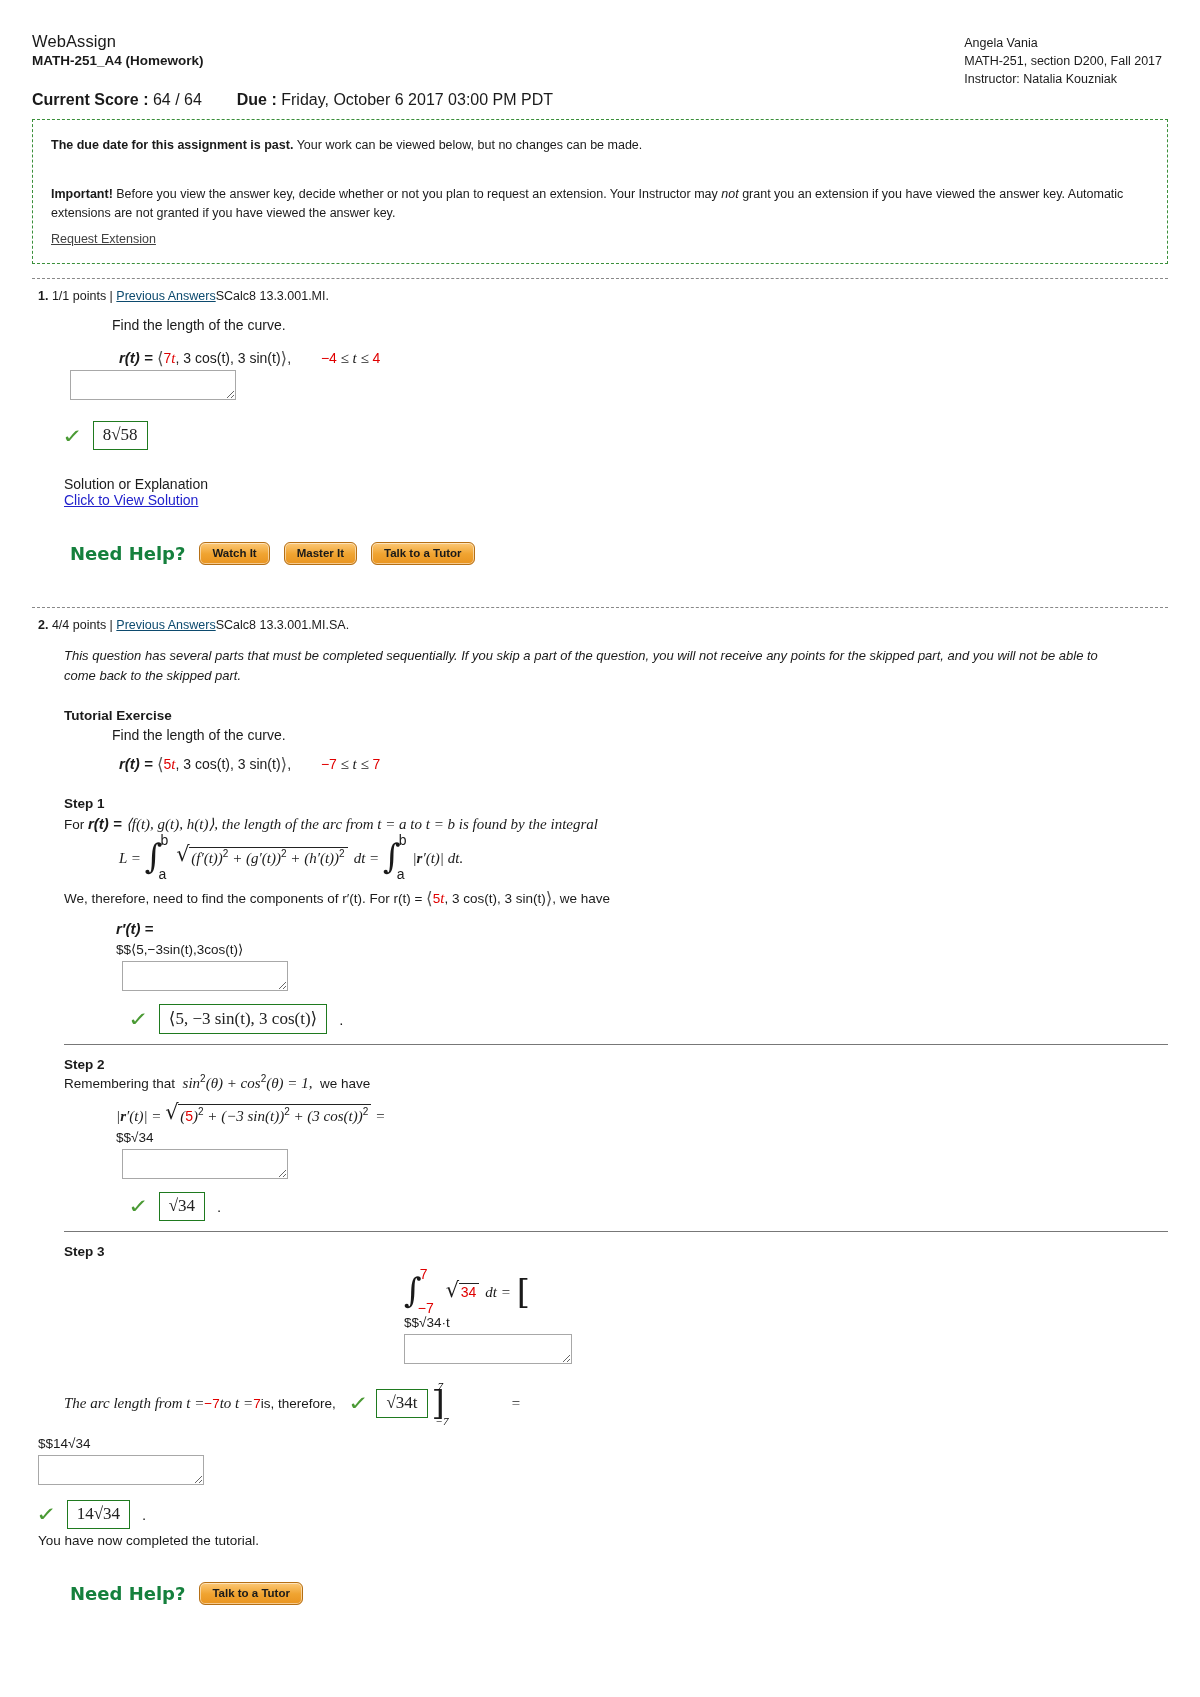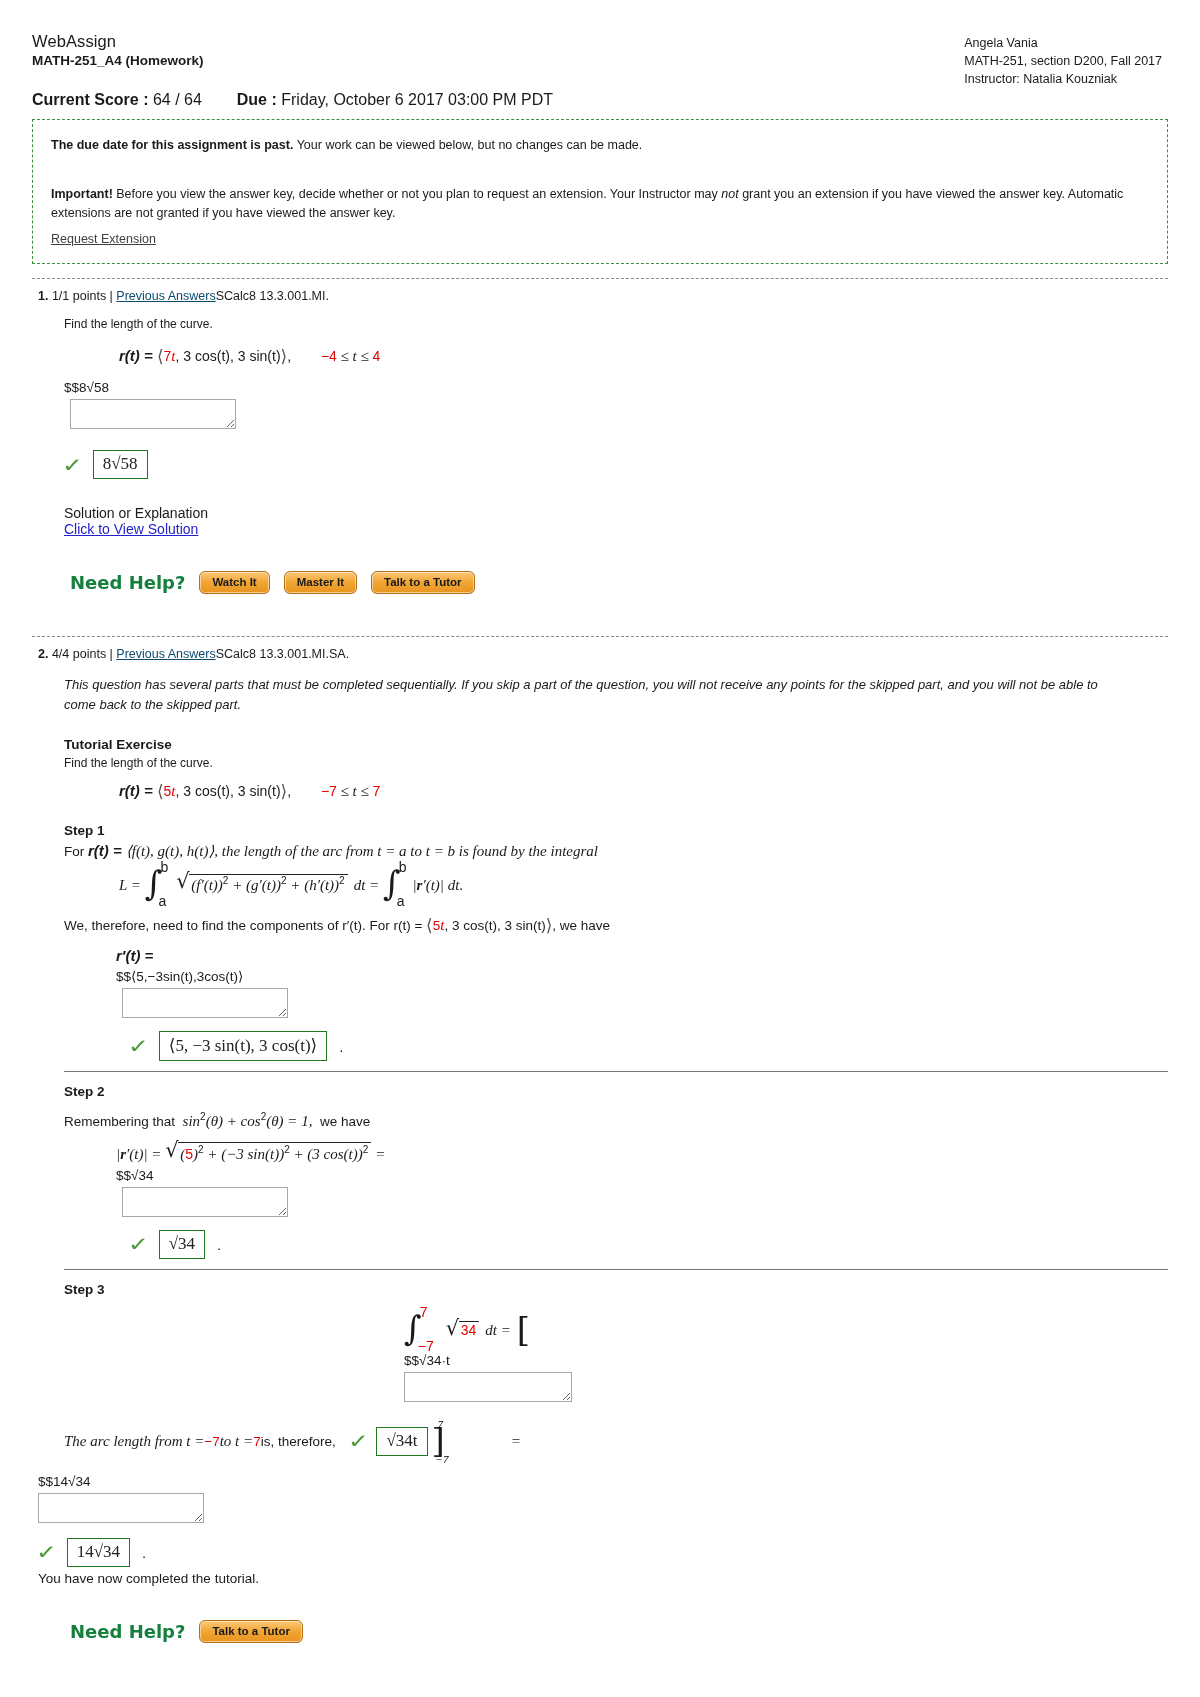--- a/index.html
+++ b/index.html
@@ -51,21 +51,21 @@
   .qsep.tall { margin-top: 42px; }
 
   .qhead {
     font-size: 12.5px; padding: 10px 0 0 6px;
   }
   .qhead .num { font-weight: bold; }
   .qhead a { color: #0c4a6e; text-decoration: underline; }
 
   .qbody { padding-left: 32px; padding-top: 14px; }
 
-  .prompt { font-size: 12px; margin-bottom: 14px; }
+  .prompt { font-size: 14px; margin-bottom: 14px; margin-left: 48px; }
 
   
   .math { font-size: 14px; }
   .mi { font-style: italic; font-family: "Liberation Serif", serif; font-size: 15px; text-align: center; }
   .mb { font-weight: bold; font-family: "Liberation Sans", sans-serif; }
   .red { color: #e00000; }
   .eq-indent { margin-left: 55px; }
   .ang { font-size: 17px; position: relative; top: 1px; color:#555; }
 
   .raw { font-size: 13.5px; margin: 4px 0 2px 0; }
@@ -208,21 +208,20 @@
 
   <div class="qbody">
     <div class="prompt">Find the length of the curve.</div>
 
     <div class="math eq-indent">
       <span class="mb mi">r(t) = </span><span class="ang">⟨</span><span class="red">7</span><span class="mi red">t</span><span>, 3 cos(t), 3 sin(t)</span><span class="ang">⟩</span><span>,</span>
       <span style="display:inline-block;width:22px"></span>
       <span class="red">−4</span><span class="mi"> ≤ t ≤ </span><span class="red">4</span>
     </div>
 
-    <div class="raw" style="margin-top:14px">$$8√58</div>
     <div style="margin-left:6px">
       <textarea class="ansbox" value="" style=""></textarea>
     </div>
 
     <div class="ansrow" style="margin-top:14px">
       <span class="check">✓</span>
       <span class="keybox">8√58</span>
     </div>
 
     <div class="soltitle">Solution or Explanation</div>
@@ -277,21 +276,21 @@
       </div>
       <div class="ansrow" style="margin-left:14px">
         <span class="check">✓</span>
         <span class="keybox">⟨5, −3 sin(t), 3 cos(t)⟩</span>
         <span class="period">.</span>
       </div>
     </div>
     <div class="stepline"></div>
 
     <div class="steptitle" style="margin-top:12px">Step 2</div>
-    <div style="font-size:13.5px;margin-top:12px">
+    <div style="font-size:13.5px;margin-top:1px">
       Remembering that&nbsp; <span class="mi">sin</span><span class="sup">2</span><span class="mi">(θ) + cos</span><span class="sup">2</span><span class="mi">(θ) = 1,</span>&nbsp; we have
     </div>
 
     <div class="math" style="margin-left:52px;margin-top:12px;line-height:1.1">
       <span class="mi">|<b>r</b>′(t)| = </span><span class="rad"><span class="bar"><span class="mi">(</span><span class="red">5</span><span class="mi">)</span><span class="sup">2</span><span class="mi"> + (−3 sin(t))</span><span class="sup">2</span><span class="mi"> + (3 cos(t))</span><span class="sup">2</span></span></span> <span class="mi">=</span>
     </div>
 
     <div style="margin-left:52px;margin-top:6px">
       <div class="raw">$$√34</div>
       <div style="margin-left:6px">

